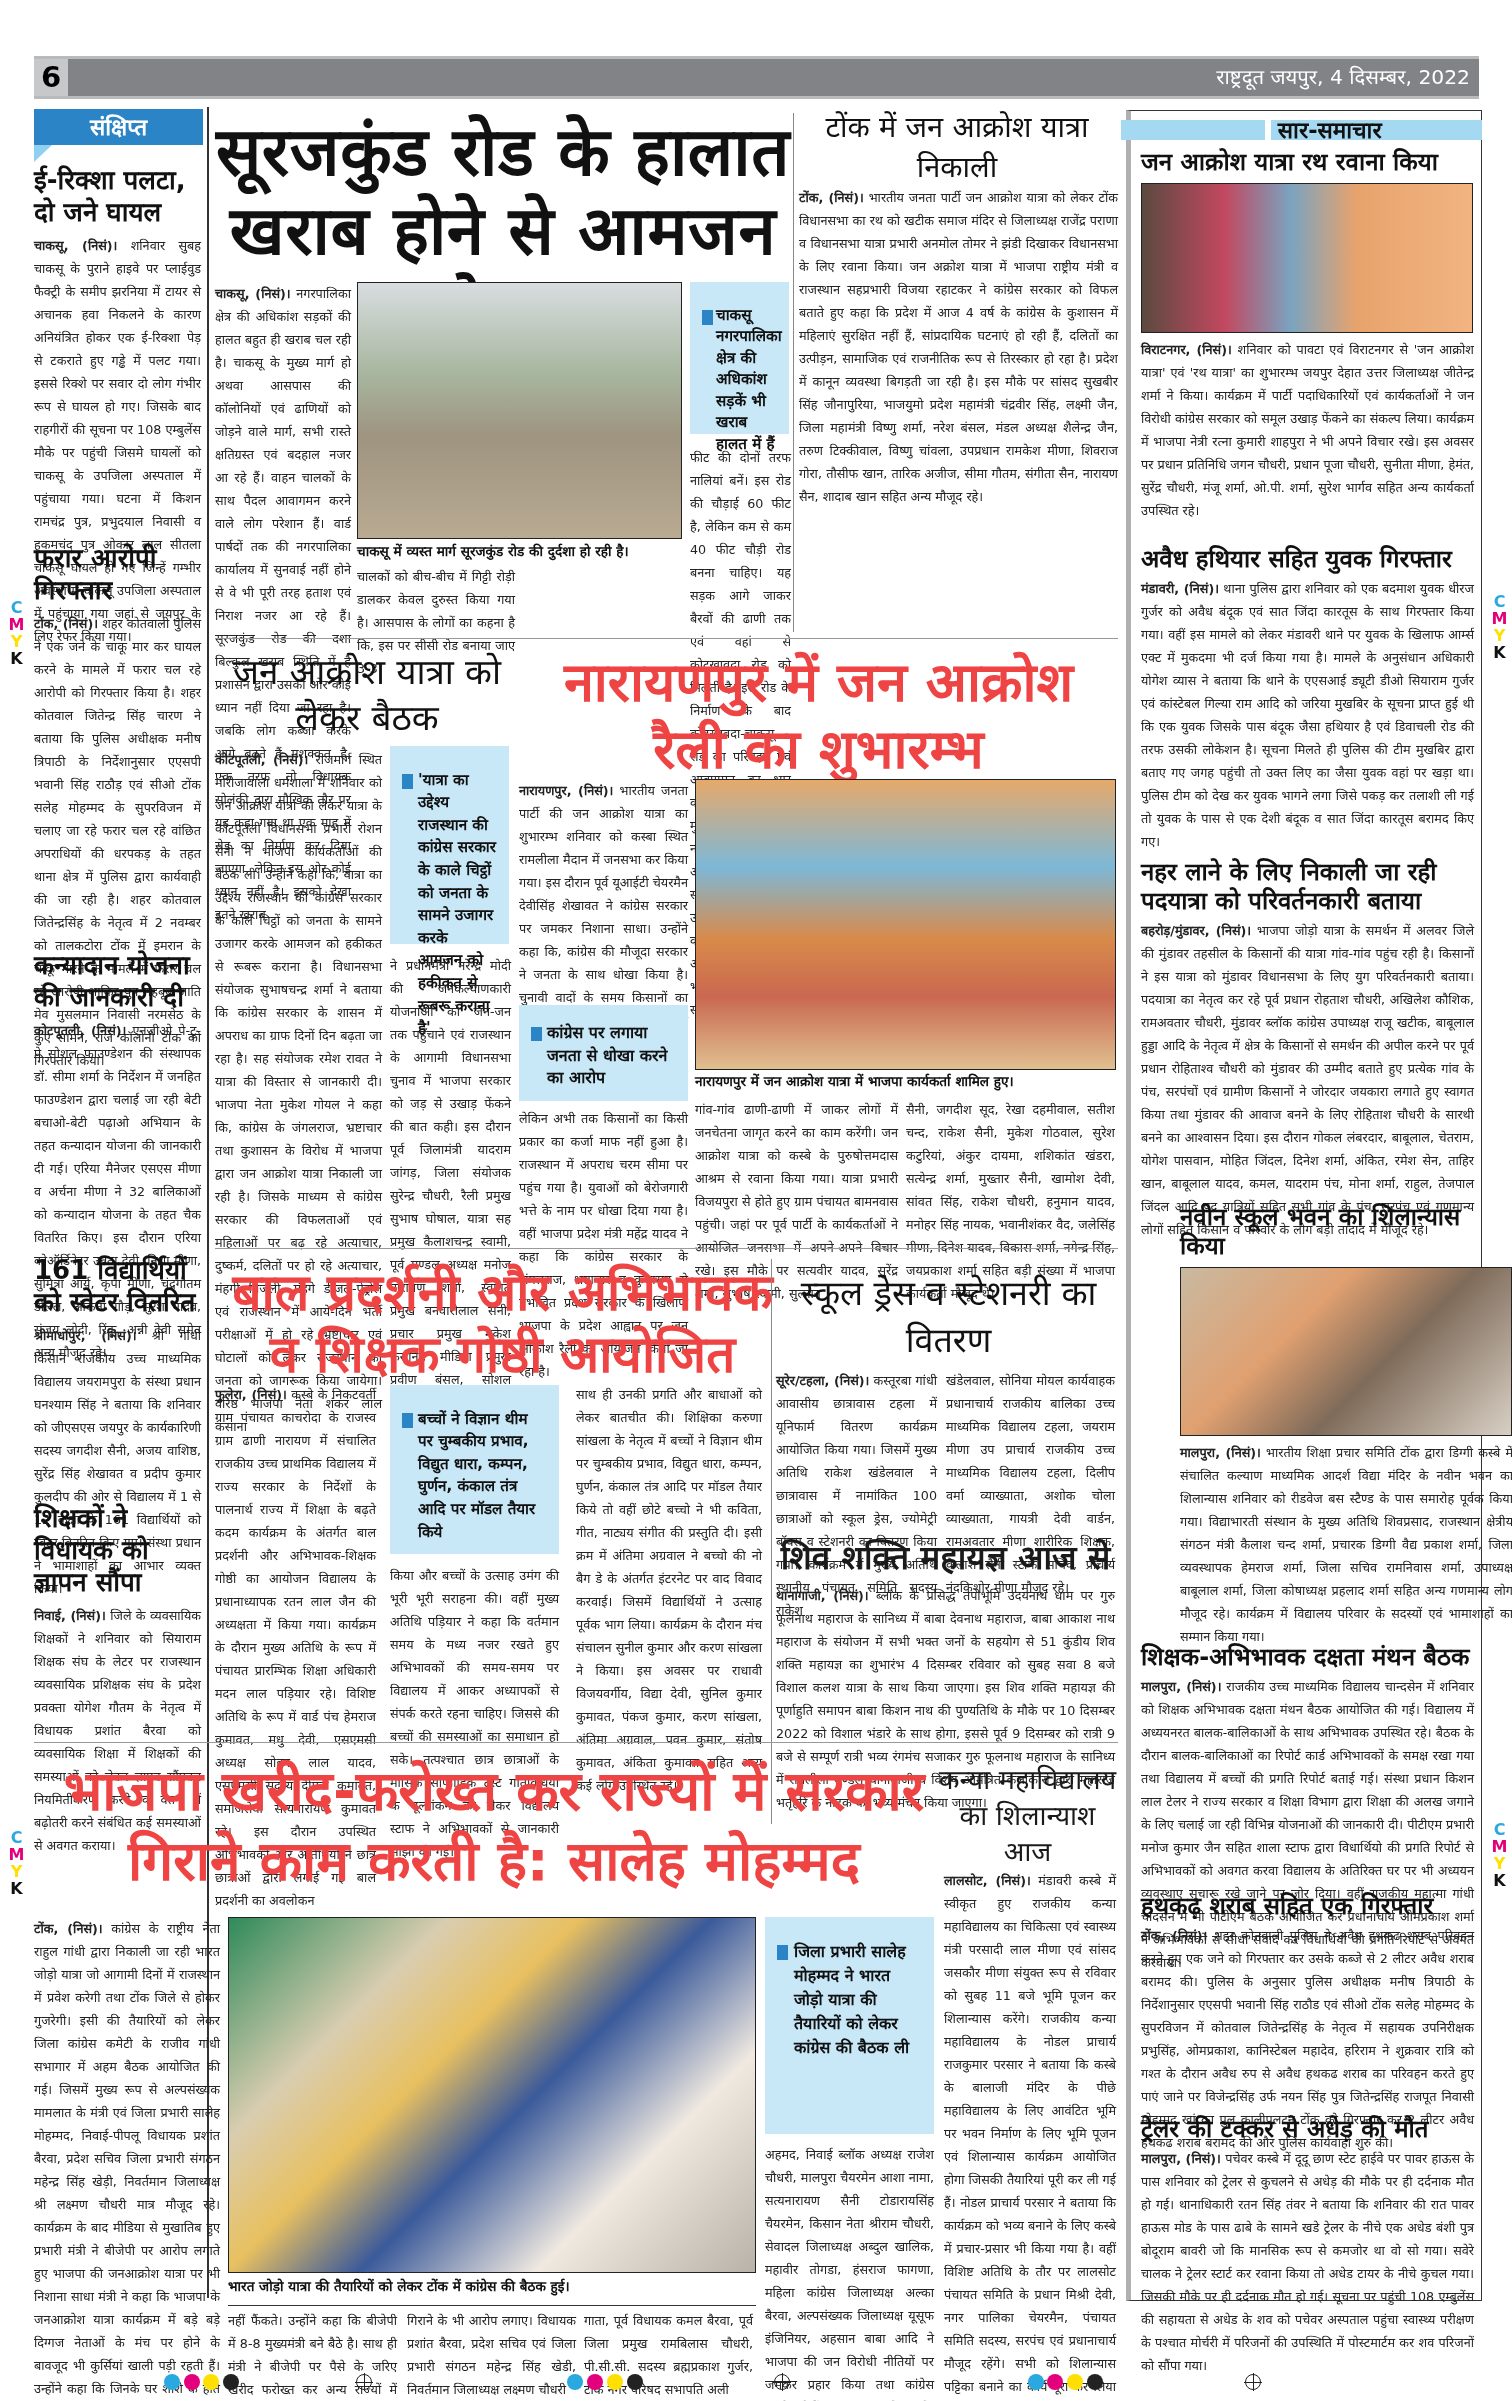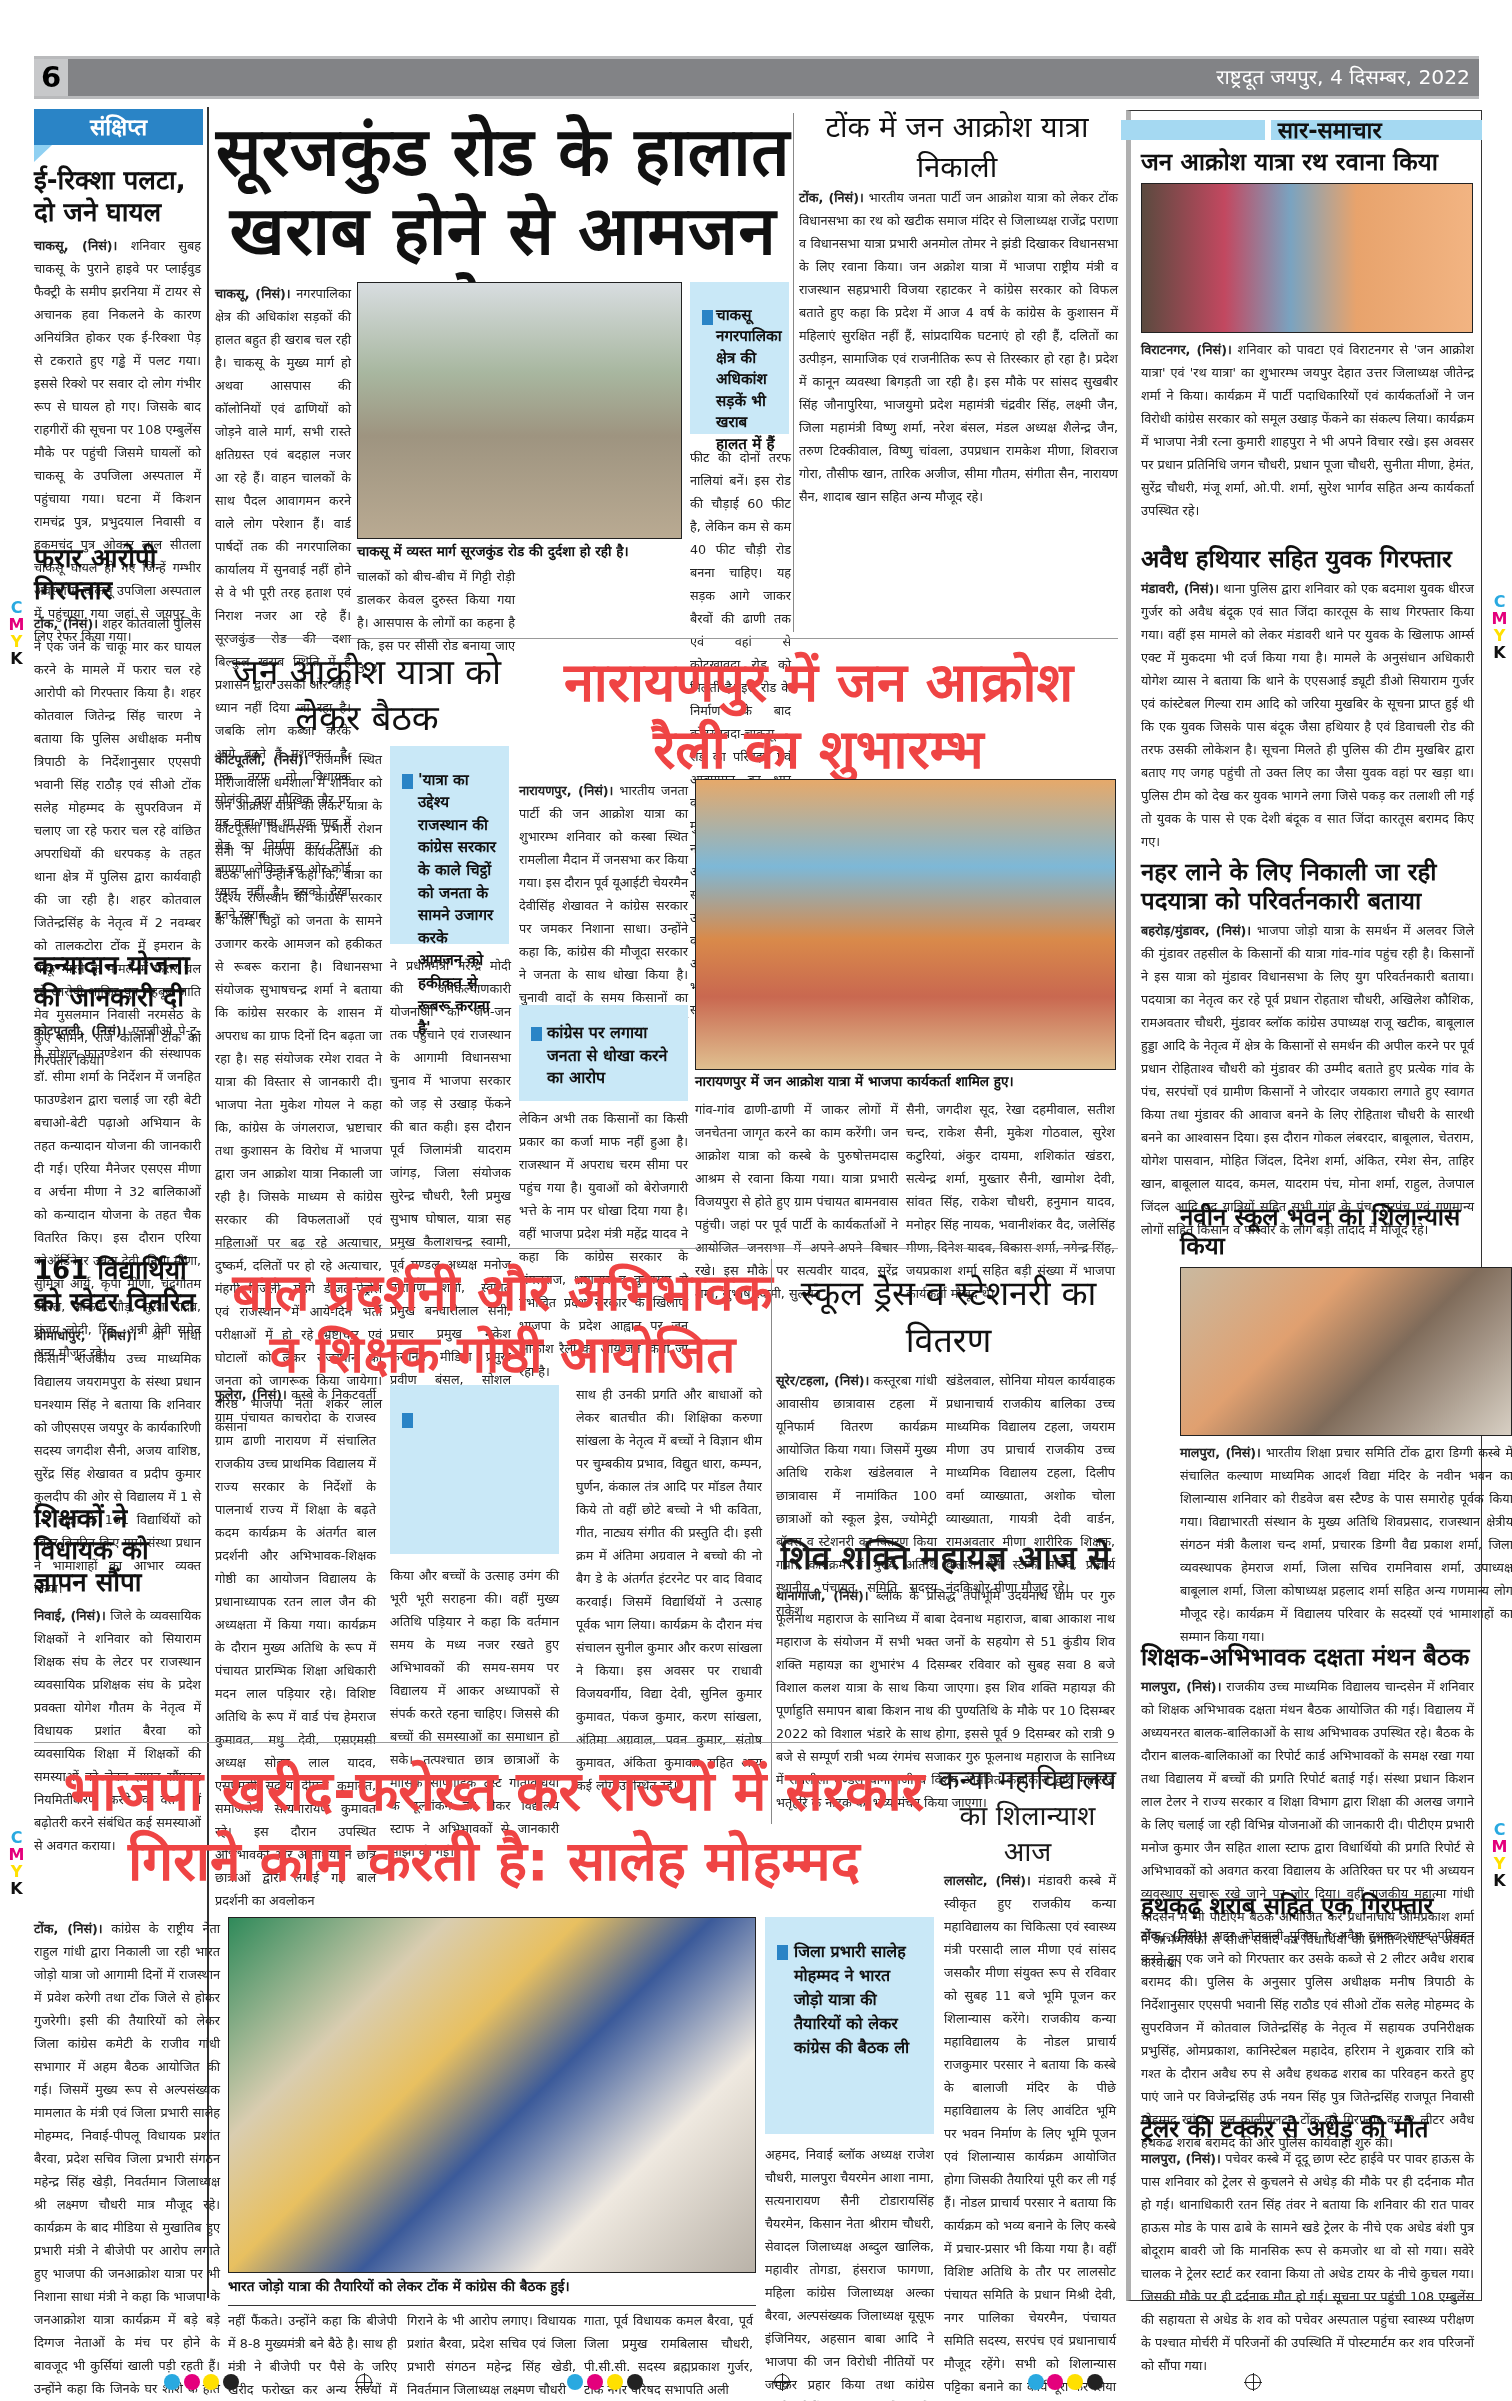--- a/index.html
+++ b/index.html
@@ -139,20 +139,21 @@
 <div class="abs p" style="left:519px; top:1107px; width:169px;">लेकिन अभी तक किसानों का किसी प्रकार का कर्जा माफ नहीं हुआ है। राजस्थान में अपराध चरम सीमा पर पहुंच गया है। युवाओं को बेरोजगारी भत्ते के नाम पर धोखा दिया गया है। वहीं भाजपा प्रदेश मंत्री महेंद्र यादव ने कहा कि कांग्रेस सरकार के जंगलराज, भ्रष्टाचार व कुशासन से प्रभावित प्रदेश सरकार के खिलाफ भाजपा के प्रदेश आह्वान पर जन आक्रोश रैली का आयोजन किया जा रहा है।</div>
 <div class="abs p" style="left:695px; top:1098px; width:203px;">गांव-गांव ढाणी-ढाणी में जाकर लोगों में जनचेतना जागृत करने का काम करेंगी। जन आक्रोश यात्रा को कस्बे के पुरुषोत्तमदास आश्रम से रवाना किया गया। यात्रा प्रभारी विजयपुरा से होते हुए ग्राम पंचायत बामनवास पहुंची। जहां पर पूर्व पार्टी के कार्यकर्ताओं ने आयोजित जनसभा में अपने-अपने विचार रखे। इस मौके पर सत्यवीर यादव, सुरेंद्र शर्मा, सुभाष स्वामी, सुल्तान</div>
 <div class="abs p" style="left:906px; top:1098px; width:209px;">सैनी, जगदीश सूद, रेखा दहमीवाल, सतीश चन्द, राकेश सैनी, मुकेश गोठवाल, सुरेश कटुरियां, अंकुर दायमा, शशिकांत खंडरा, सत्येन्द्र शर्मा, मुख्तार सैनी, खामोश देवी, सांवत सिंह, राकेश चौधरी, हनुमान यादव, मनोहर सिंह नायक, भवानीशंकर वैद, जलेसिंह मीणा, दिनेश यादव, विकास शर्मा, नगेन्द्र सिंह, जयप्रकाश शर्मा सहित बड़ी संख्या में भाजपा कार्यकर्ता मौजूद थे।</div>
 
 <div class="hrule" style="left:215px; top:1248px; width:903px; height:0.6px; background:#999;"></div>
 
 <div class="abs h-big2" style="left:226px; top:1262px; width:553px; font-size:51px; line-height:62px;">बाल प्रदर्शनी और अभिभावक व शिक्षक गोष्ठी आयोजित</div>
 <div class="abs p" style="left:215px; top:1383px; width:161px;"><span class="dl">फुलेरा, (निसं)।</span> <span>कस्बे के निकटवर्ती ग्राम पंचायत काचरोदा के राजस्व ग्राम ढाणी नारायण में संचालित राजकीय उच्च प्राथमिक विद्यालय में राज्य सरकार के निर्देशों के पालनार्थ राज्य में शिक्षा के बढ़ते कदम कार्यक्रम के अंतर्गत बाल प्रदर्शनी और अभिभावक-शिक्षक गोष्ठी का आयोजन विद्यालय के प्रधानाध्यापक रतन लाल जैन की अध्यक्षता में किया गया। कार्यक्रम के दौरान मुख्य अतिथि के रूप में पंचायत प्रारम्भिक शिक्षा अधिकारी मदन लाल पड़ियार रहे। विशिष्ट अतिथि के रूप में वार्ड पंच हेमराज कुमावत, मधु देवी, एसएमसी अध्यक्ष सोहन लाल यादव, एसएमसी सदस्य दीपक कुमावत, समाजसेवी सत्यनारायण कुमावत रहे। इस दौरान उपस्थित अभिभावकों और अतिथियों ने छात्र छात्राओं द्वारा लगाई गई बाल प्रदर्शनी का अवलोकन</span></div>
 <div class="pull" style="left:390px; top:1385px; width:169px; height:169px; padding-left:28px; font-size:15.2px; line-height:22.6px;">
   <span class="sq"></span>
+  <span>बच्चों ने विज्ञान थीम पर चुम्बकीय प्रभाव, विद्युत धारा, कम्पन, घुर्णन, कंकाल तंत्र आदि पर मॉडल तैयार किये</span>
 </div>
 <div class="abs p" style="left:390px; top:1564px; width:169px;">किया और बच्चों के उत्साह उमंग की भूरी भूरी सराहना की। वहीं मुख्य अतिथि पड़ियार ने कहा कि वर्तमान समय के मध्य नजर रखते हुए अभिभावकों की समय-समय पर विद्यालय में आकर अध्यापकों से संपर्क करते रहना चाहिए। जिससे की बच्चों की समस्याओं का समाधान हो सके। तत्पश्चात छात्र छात्राओं के मासिक साप्ताहिक टेस्ट गतिविधियों के मूल्यांकन को लेकर विद्यालय स्टाफ ने अभिभावकों से जानकारी साझा की गई।</div>
 <div class="abs p" style="left:576px; top:1383px; width:186px;">साथ ही उनकी प्रगति और बाधाओं को लेकर बातचीत की। शिक्षिका करुणा सांखला के नेतृत्व में बच्चों ने विज्ञान थीम पर चुम्बकीय प्रभाव, विद्युत धारा, कम्पन, घुर्णन, कंकाल तंत्र आदि पर मॉडल तैयार किये तो वहीं छोटे बच्चो ने भी कविता, गीत, नाट्यय संगीत की प्रस्तुति दी। इसी क्रम में अंतिमा अग्रवाल ने बच्चो की नो बैग डे के अंतर्गत इंटरनेट पर वाद विवाद करवाई। जिसमें विद्यार्थियों ने उत्साह पूर्वक भाग लिया। कार्यक्रम के दौरान मंच संचालन सुनील कुमार और करण सांखला ने किया। इस अवसर पर राधावी विजयवर्गीय, विद्या देवी, सुनिल कुमार कुमावत, पंकज कुमार, करण सांखला, अंतिमा अग्रवाल, पवन कुमार, संतोष कुमावत, अंकिता कुमावत सहित अन्य कई लोग उपस्थित रहे।</div>
 
 <div class="col-rule" style="left:771px; top:1259px; height:565px; background:#888; width:0.6px;"></div>
 <div class="abs h-med" style="left:785px; top:1270px; width:327px; font-size:34px; line-height:47px;">स्कूल ड्रेस व स्टेशनरी का वितरण</div>
 <div class="abs p" style="left:776px; top:1369px; width:161px;"><span class="dl">सूरेर/टहला, (निसं)।</span> <span>कस्तूरबा गांधी आवासीय छात्रावास टहला में यूनिफार्म वितरण कार्यक्रम आयोजित किया गया। जिसमें मुख्य अतिथि राकेश खंडेलवाल ने छात्रावास में नामांकित 100 छात्राओं को स्कूल ड्रेस, ज्योमेट्री बॉक्स व स्टेशनरी का वितरण किया गया। कार्यक्रम में मुख्य अतिथि स्थानीय पंचायत समिति सदस्य राकेश</span></div>
 <div class="abs p" style="left:946px; top:1369px; width:169px;">खंडेलवाल, सोनिया मोयल कार्यवाहक प्रधानाचार्य राजकीय बालिका उच्च माध्यमिक विद्यालय टहला, जयराम मीणा उप प्राचार्य राजकीय उच्च माध्यमिक विद्यालय टहला, दिलीप वर्मा व्याख्याता, अशोक चोला व्याख्याता, गायत्री देवी वार्डन, रामअवतार मीणा शारीरिक शिक्षक, कैलाश सैनी स्टाफ सचिव, प्राचार्य नंदकिशोर मीणा मौजूद रहे।</div>
 
 <div class="abs" style="left:776px; top:1536px; width:339px; font-weight:bold; font-size:33px; line-height:43px; text-align:center;">शिव शक्ति महायज्ञ आज से</div>

